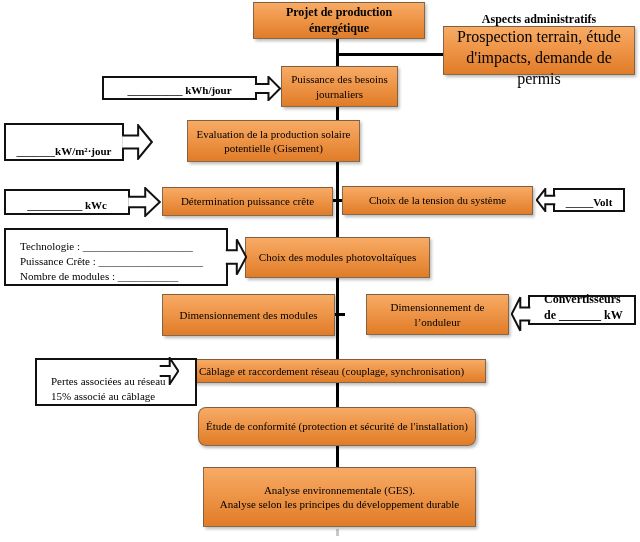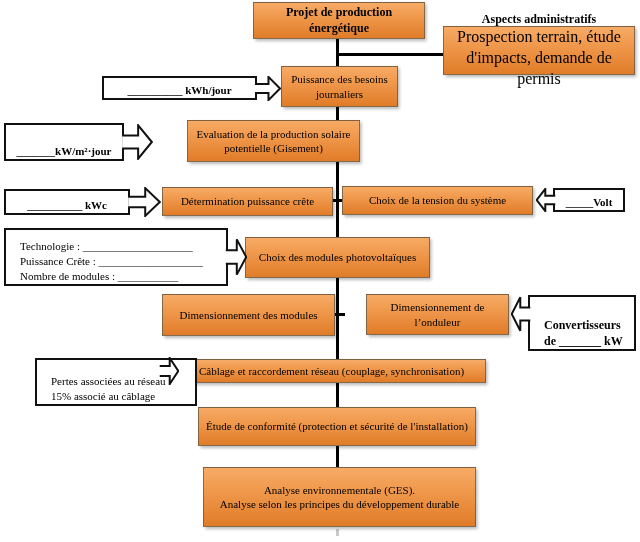--- a/index.html
+++ b/index.html
@@ -33,41 +33,41 @@
   #n-projet{left:253px;top:2px;width:172px;height:37px;}
   #n-aspects{left:443px;top:26px;width:192px;height:49px;}
   #n-estimation{left:281px;top:66px;width:117px;height:41px;}
   #n-evaluation{left:152px;top:120px;width:173px;height:42px;margin-left:35px;}
   #n-determination{left:162px;top:187px;width:171px;height:29px;}
   #n-tension{left:342px;top:186px;width:191px;height:29px;}
   #n-choix-modules{left:245px;top:237px;width:185px;height:41px;}
   #n-dim-modules{left:162px;top:294px;width:173px;height:42px;}
   #n-dim-onduleur{left:343px;top:294px;width:143px;height:41px;margin-left:23px;}
   #n-cablage{left:177px;top:359px;width:309px;height:24px;}
-  #n-etude{left:198px;top:407px;width:278px;height:39px;}
+  #n-etude{left:198px;top:407px;width:278px;height:39px;border-radius:8px;}
   #n-analyse{left:203px;top:467px;width:273px;height:60px;}
   
   #l-spine{left:336px;top:39px;width:3px;height:428px;}
   #l-aspects{left:337px;top:53px;width:106px;height:3px;}
   #l-evaluation{left:325px;top:140px;width:14px;height:3px;}
   #l-row3{left:330px;top:199px;width:14px;height:3px;}
   #l-row5{left:333px;top:313px;width:12px;height:3px;}
   #l-stub{left:336px;top:529px;width:3px;height:7px;}
   
   #c-kwh{left:102px;top:76px;width:155px;height:24px;}
   #a-kwh{left:254px;top:76px;width:27px;height:25px;}
   #c-kwm2{left:4px;top:123px;width:120px;height:38px;}
   #a-kwm2{left:121px;top:124px;width:32px;height:36px;}
   #c-kwc{left:4px;top:189px;width:126px;height:26px;}
   #a-kwc{left:127px;top:187px;width:34px;height:30px;}
   #c-tech{left:4px;top:228px;width:224px;height:58px;font-size:11px;}
   #a-tech{left:225px;top:238px;width:22px;height:38px;}
   #c-volt{left:553px;top:188px;width:72px;height:24px;}
   #a-volt{left:536px;top:188px;width:20px;height:24px;}
-  #c-conv{left:528px;top:295px;width:108px;height:56px;font-size:12px;}
+  #c-conv{left:528px;top:295px;width:108px;height:30px;font-size:12px;}
   #a-conv{left:511px;top:296px;width:20px;height:36px;}
   #c-pertes{left:2px;top:358px;width:162px;height:48px;margin-left:33px;}
   #a-pertes{left:159px;top:357px;width:20px;height:28px;}
   .aspects-body{font-size:16px;}
 </style>
 </head>
 <body>
 
 <div id="canvas">
 

